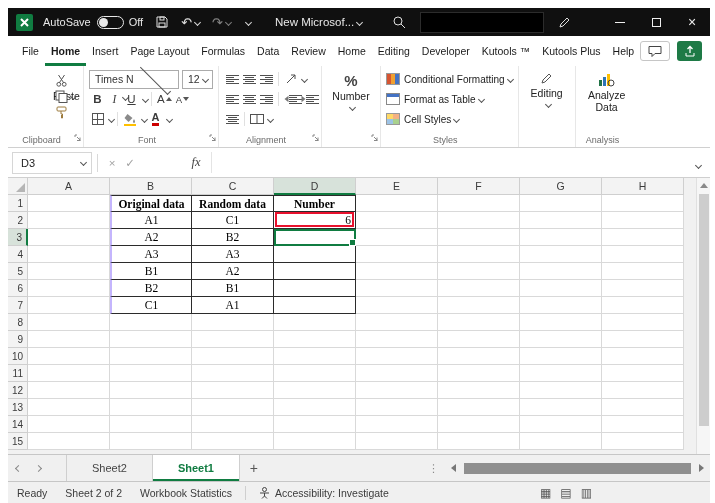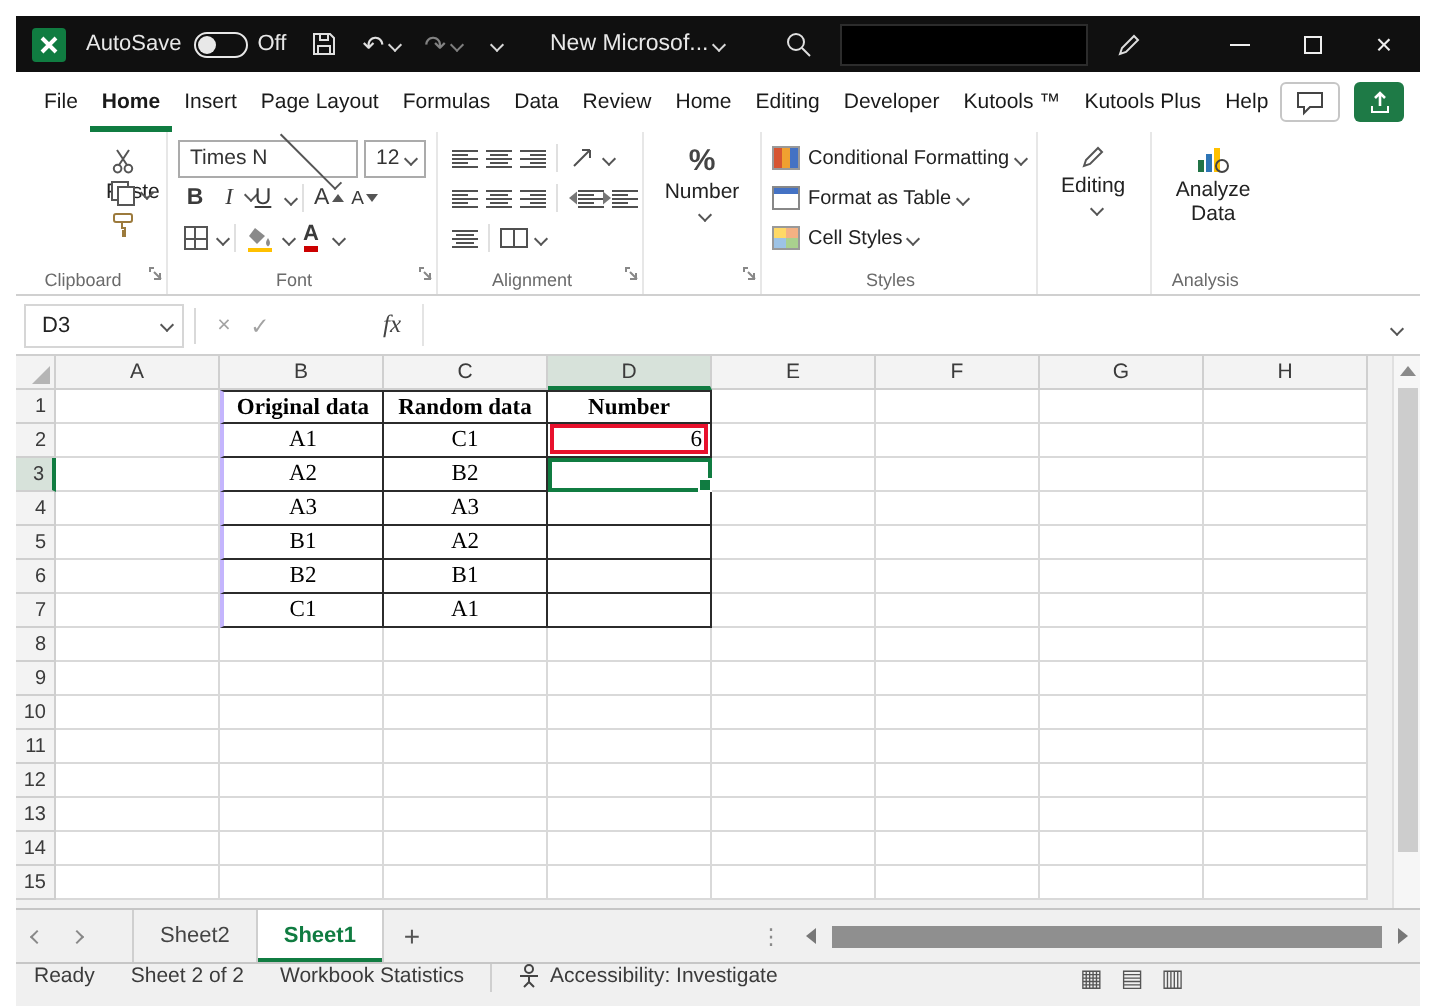--- a/index.html
+++ b/index.html
@@ -118,33 +118,33 @@
   .tri-up-s { width: 0; height: 0; border-left: 4px solid transparent; border-right: 4px solid transparent; border-bottom: 5px solid #8a8a8a; }
   .vscroll .thumb { position: absolute; left: 2px; top: 16px; width: 10px; height: 232px; background: #cdcdcd; }
 
   
   .sheettabs { position: absolute; left: 0; top: 446px; width: 702px; height: 27px; background: #f0f0f0; border-top: 1px solid #c6c6c6; display: flex; align-items: stretch; font-size: 11px; color: #444; }
   .nav-ch { width: 20px; display: flex; align-items: center; justify-content: center; }
   .nav-ch .chev { margin: 0; border-color: #888; }
   .nav-ch.left .chev { transform: rotate(135deg); }
   .nav-ch.right .chev { transform: rotate(-45deg); }
   .stabwrap { display: flex; margin-left: 18px; }
-  .stab { padding: 0 13px; display: flex; align-items: center; border-right: 1px solid #cfcfcf; }
+  .stab { padding: 0 25px; display: flex; align-items: center; border-right: 1px solid #cfcfcf; }
   .stab:first-child { border-left: 1px solid #cfcfcf; }
   .stab.active { background: #fff; color: #107C41; font-weight: bold; box-shadow: inset 0 -2px 0 #107C41; }
   .addsheet { width: 28px; display: flex; align-items: center; justify-content: center; font-size: 14px; color: #555; }
   .tabdots { margin-left: 160px; display: flex; align-items: center; color: #8a8a8a; font-size: 11px; }
   .hscroll { margin-left: 8px; flex: 1; display: flex; align-items: center; padding-right: 2px; }
   .hbtn { width: 14px; display: flex; align-items: center; justify-content: center; }
   .tri-left { width: 0; height: 0; border-top: 4px solid transparent; border-bottom: 4px solid transparent; border-right: 5px solid #777; }
   .tri-right { width: 0; height: 0; border-top: 4px solid transparent; border-bottom: 4px solid transparent; border-left: 5px solid #777; }
   .hthumb { flex: 1; height: 11px; background: #8f8f8f; margin: 0 3px; }
 
   
-  .statusbar { position: absolute; left: 0; top: 473px; width: 702px; height: 22px; background: #f0f0f0; border-top: 1px solid #c6c6c6; display: flex; align-items: flex-start; font-size: 10.5px; color: #3b3b3b; }
+  .statusbar { position: absolute; left: 0; top: 473px; width: 702px; height: 22px; background: #f0f0f0; border-top: 1px solid #c6c6c6; display: flex; align-items: center; font-size: 10.5px; color: #3b3b3b; }
   .sb-item { padding: 0 9px; white-space: nowrap; }
   .sb-sep { width: 1px; height: 14px; background: #cfcfcf; margin: 0 4px; }
   .sb-acc { display: flex; align-items: center; gap: 5px; padding: 0 9px; white-space: nowrap; }
   .viewbtns { margin-left: auto; margin-right: 118px; display: flex; gap: 9px; font-size: 12px; color: #555; }
 </style>
 </head>
 <body>
 
 <div class="window">
 

